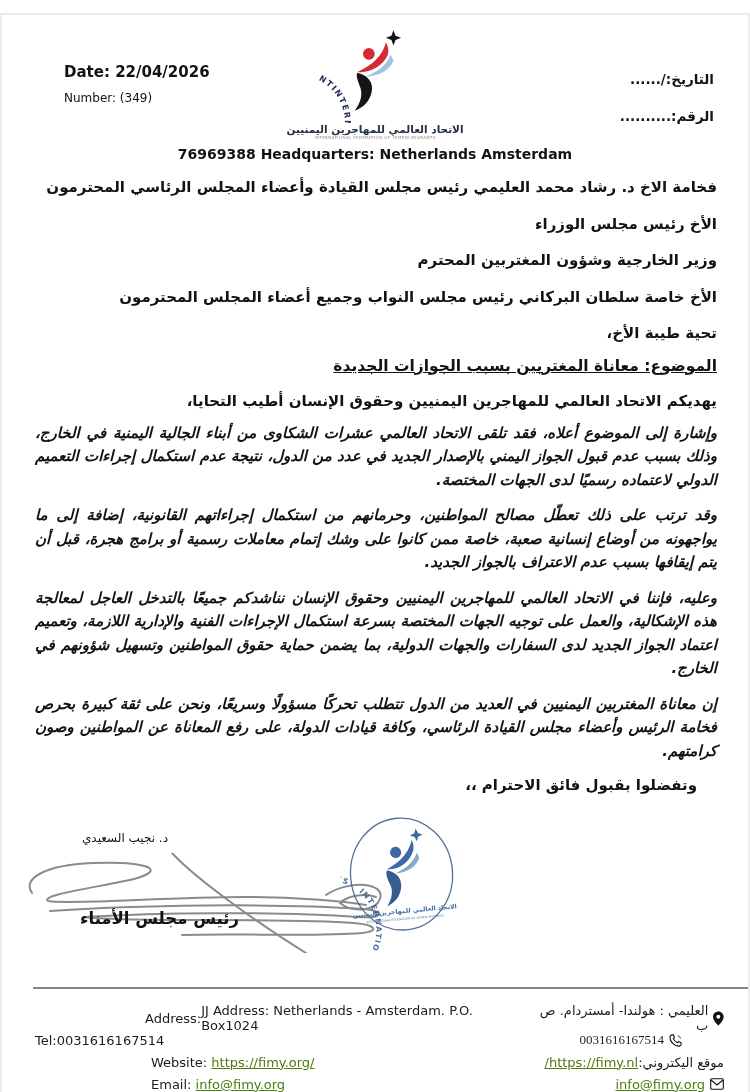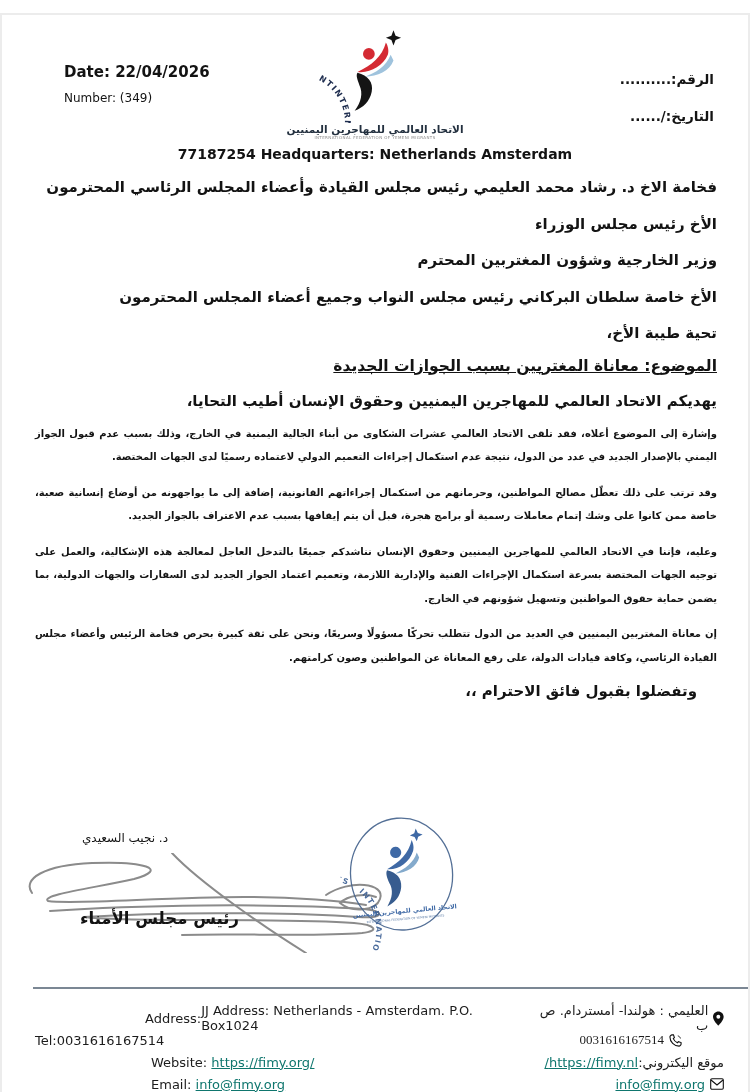--- a/index.html
+++ b/index.html
@@ -16,71 +16,71 @@
   .logo-wrap{position:absolute;left:50%;top:4px;transform:translateX(-50%);width:200px;text-align:center;}
   .logo-badge{display:block;margin:0 auto;}
   .logo-name-ar{font-size:10.5px;font-weight:bold;color:#23303f;direction:rtl;margin-top:0px;line-height:12px;}
   .logo-name-en{font-size:4px;color:#8a8a8a;letter-spacing:.4px;line-height:6px;}
   .hq-line{position:absolute;left:0;right:0;top:133px;text-align:center;font-size:14px;font-weight:bold;}
   
   .body-block{position:absolute;left:35px;right:33px;top:156px;}
   .recipient,.salutation{direction:rtl;text-align:right;font-weight:bold;font-size:15px;line-height:36.5px;white-space:nowrap;}
   .subject{direction:rtl;font-weight:bold;font-size:15.5px;text-decoration:underline;margin-top:5px;}
   .greeting{direction:rtl;text-align:right;font-weight:bold;font-size:15px;margin-top:17px;}
-  .para{direction:rtl;text-align:justify;font-weight:bold;font-size:10px;line-height:23.5px;margin-top:12px;}
+  .para{direction:rtl;text-align:justify;font-weight:bold;font-size:15px;line-height:23.5px;margin-top:12px;font-style:italic;}
   .closing{direction:rtl;text-align:right;font-weight:bold;font-size:15px;margin-top:13px;padding-left:20px;}
   .closing{padding-right:20px;}
   
   .sig-name{position:absolute;left:50px;top:818px;width:150px;text-align:center;font-size:12px;font-weight:normal;direction:rtl;}
   .sig-scribble{position:absolute;left:14px;top:840px;}
   .sig-title{position:absolute;left:80px;top:896px;font-size:16.5px;font-weight:bold;direction:rtl;}
   .stamp{position:absolute;left:341px;top:797px;transform:rotate(-5deg);opacity:.92;}
   
   .divider{position:absolute;left:33px;top:974px;width:715px;height:2px;background:#7b8794;}
   .footer{position:absolute;left:35px;right:26px;top:994px;font-size:13px;color:#1c1c1c;}
   .f-row{display:flex;align-items:center;height:22px;}
   .f-left-pad{margin-left:110px;}
   .f-left-pad2{margin-left:116px;}
   .f-right{margin-left:auto;display:flex;align-items:center;gap:5px;}
-  .f-link{color:#0f766e;text-decoration:underline;}
+  .f-link{color:#4d7c0f;text-decoration:underline;}
   .ar{direction:rtl;unicode-bidi:isolate;}
   .f-icon{display:inline-block;vertical-align:middle;}
   .tel2{margin-right:42px;font-family:Liberation Serif, serif;}
 </style>
 </head>
 <body>
 
 <div class="page">
 
   <div class="hdr-date">Date: 22/04/2026</div>
   <div class="hdr-number">Number: (349)</div>
   <div class="hdr-ar">
+    <div>التاريخ:/......</div>
     <div>الرقم:..........</div>
-    <div>التاريخ:/......</div>
   </div>
 
   <div class="logo-wrap">
     <svg class="logo-badge" width="115" height="106" viewBox="0 0 120 112">
       <defs>
         <path id="ringPath" d="M 13,76 A 50,50 0 1 1 12.9,75.9" fill="none"></path>
       </defs>
       <text font-size="8.6" font-weight="bold" fill="#1d2c4e" letter-spacing="1.6" font-family="DejaVu Sans, sans-serif">
         <textPath href="#ringPath">INTERNATIONAL FEDERATION OF YEMENI MIGRANTS</textPath>
       </text>
       <path d="M 79,14 L 81.2,19.8 L 87,22 L 81.2,24.2 L 79,30 L 76.8,24.2 L 71,22 L 76.8,19.8 Z" fill="#141414"></path>
       <circle cx="53" cy="39" r="6.2" fill="#d42a33"></circle>
       <path d="M 76,40 C 71,53 60,59 49,63 C 62,63 75,57 79,46 Z" fill="#9fc3dd"></path>
       <path d="M 71,27 C 67,42 56,51 41,58 C 53,60 68,52 73,40 C 74.5,36 73,30 71,27 Z" fill="#d42a33"></path>
       <path d="M 41,59 C 52,62 58,69 56,79 C 54,89 47,96 38,99 C 45,90 47,80 43,72 C 41,66 39,62 41,59 Z" fill="#141414"></path>
     </svg>
     <div class="logo-name-ar">الاتحاد العالمي للمهاجرين اليمنيين</div>
     <div class="logo-name-en">INTERNATIONAL FEDERATION OF YEMENI MIGRANTS</div>
   </div>
 
-  <div class="hq-line">77187254 Headquarters: Netherlands Amsterdam</div>
+  <div class="hq-line">76969388 Headquarters: Netherlands Amsterdam</div>
 
   <div class="body-block">
     <div class="recipient">فخامة الاخ د. رشاد محمد العليمي رئيس مجلس القيادة  وأعضاء المجلس الرئاسي المحترمون</div>
     <div class="recipient">الأخ رئيس مجلس الوزراء</div>
     <div class="recipient">وزير الخارجية وشؤون المغتربين المحترم</div>
     <div class="recipient">الأخ خاصة سلطان البركاني رئيس مجلس النواب وجميع أعضاء المجلس المحترمون</div>
     <div class="salutation">تحية طيبة الأخ،</div>
     <div class="subject">الموضوع: معاناة المغتربين بسبب الجوازات الجديدة</div>
     <div class="greeting">يهديكم الاتحاد العالمي للمهاجرين اليمنيين وحقوق الإنسان أطيب التحايا،</div>
     <div class="para">وإشارة إلى الموضوع أعلاه، فقد تلقى الاتحاد العالمي عشرات الشكاوى من أبناء الجالية اليمنية في الخارج، وذلك بسبب عدم قبول الجواز اليمني بالإصدار الجديد في عدد من الدول، نتيجة عدم استكمال إجراءات التعميم الدولي لاعتماده رسميًا لدى الجهات المختصة.</div>

